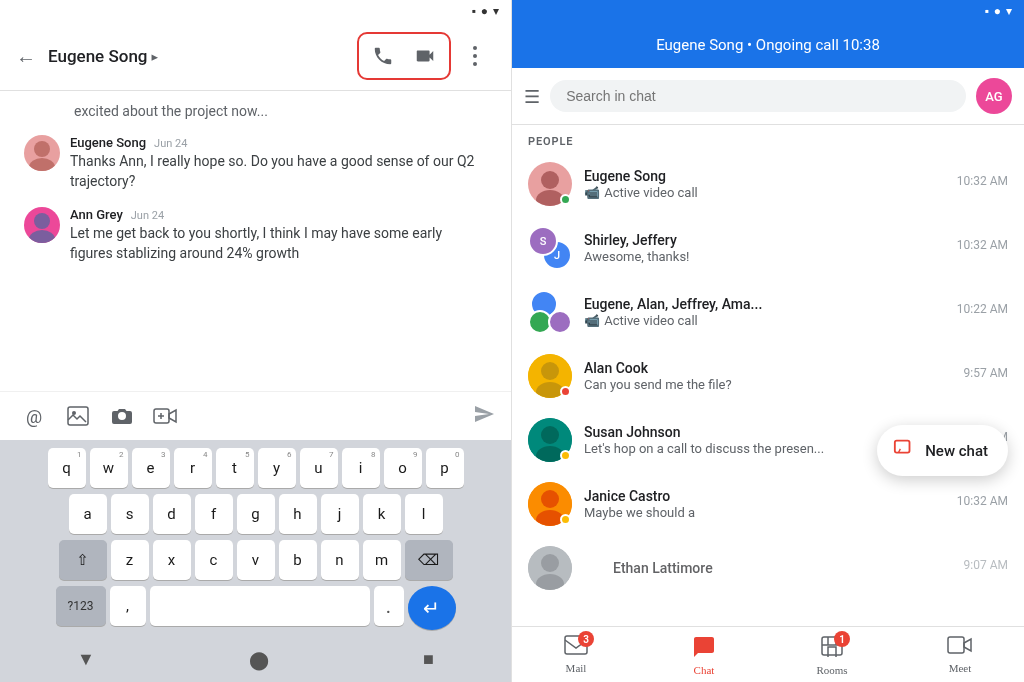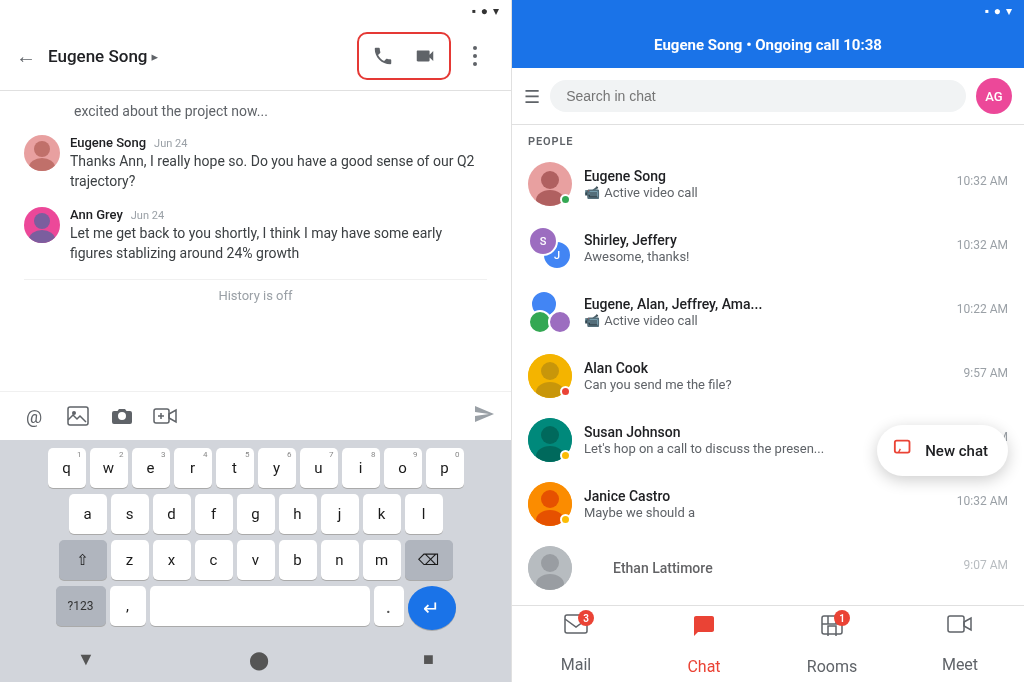--- a/index.html
+++ b/index.html
@@ -255,21 +255,21 @@
       background: #1a73e8;
       padding: 14px 16px;
       display: flex;
       align-items: center;
       justify-content: center;
     }
 
     .right-header-title {
       color: #fff;
       font-size: 15px;
-      font-weight: 700;
+      font-weight: 400;
     }
 
     .search-bar {
       display: flex;
       align-items: center;
       padding: 10px 12px;
       background: #fff;
       border-bottom: 1px solid #e0e0e0;
       gap: 10px;
     }
@@ -409,23 +409,24 @@
       cursor: pointer;
       position: relative;
     }
 
     .nav-icon {
       font-size: 22px;
       color: #5f6368;
     }
 
     .nav-label {
-      font-size: 16px;
-      color: #5f6368;
-      margin-top: 16px;
+      font-size: 11px;
+      color: #5f6368;
+      margin-top: 2px;
+      font-family: Liberation Serif, serif;
     }
 
     .nav-item.active .nav-icon { color: #ea4335; }
     .nav-item.active .nav-label { color: #ea4335; }
 
     .badge {
       position: absolute;
       top: 4px;
       right: calc(50% - 18px);
       background: #ea4335;
@@ -617,21 +618,20 @@
       </div>
       <div class="msg-content">
         <div class="msg-header">
           <span class="msg-sender">Ann Grey</span>
           <span class="msg-date">Jun 24</span>
         </div>
         <div class="msg-text">Let me get back to you shortly, I think I may have some early figures stablizing around 24% growth</div>
       </div>
     </div>
 
-    <div class="history-off">History is off</div>
   </div>
 
   <div class="chat-toolbar">
     <div class="toolbar-icon">@</div>
     <div class="toolbar-icon">
       <svg width="22" height="20" viewBox="0 0 22 20" fill="#5f6368">
           <rect x="1" y="1" width="20" height="18" rx="2" fill="none" stroke="#5f6368" stroke-width="1.5"></rect>
           <circle cx="7" cy="7" r="2" fill="#5f6368"></circle>
           <path d="M1 14l5-5 4 4 3-3 6 6" stroke="#5f6368" stroke-width="1.5" fill="none"></path>
         </svg>

